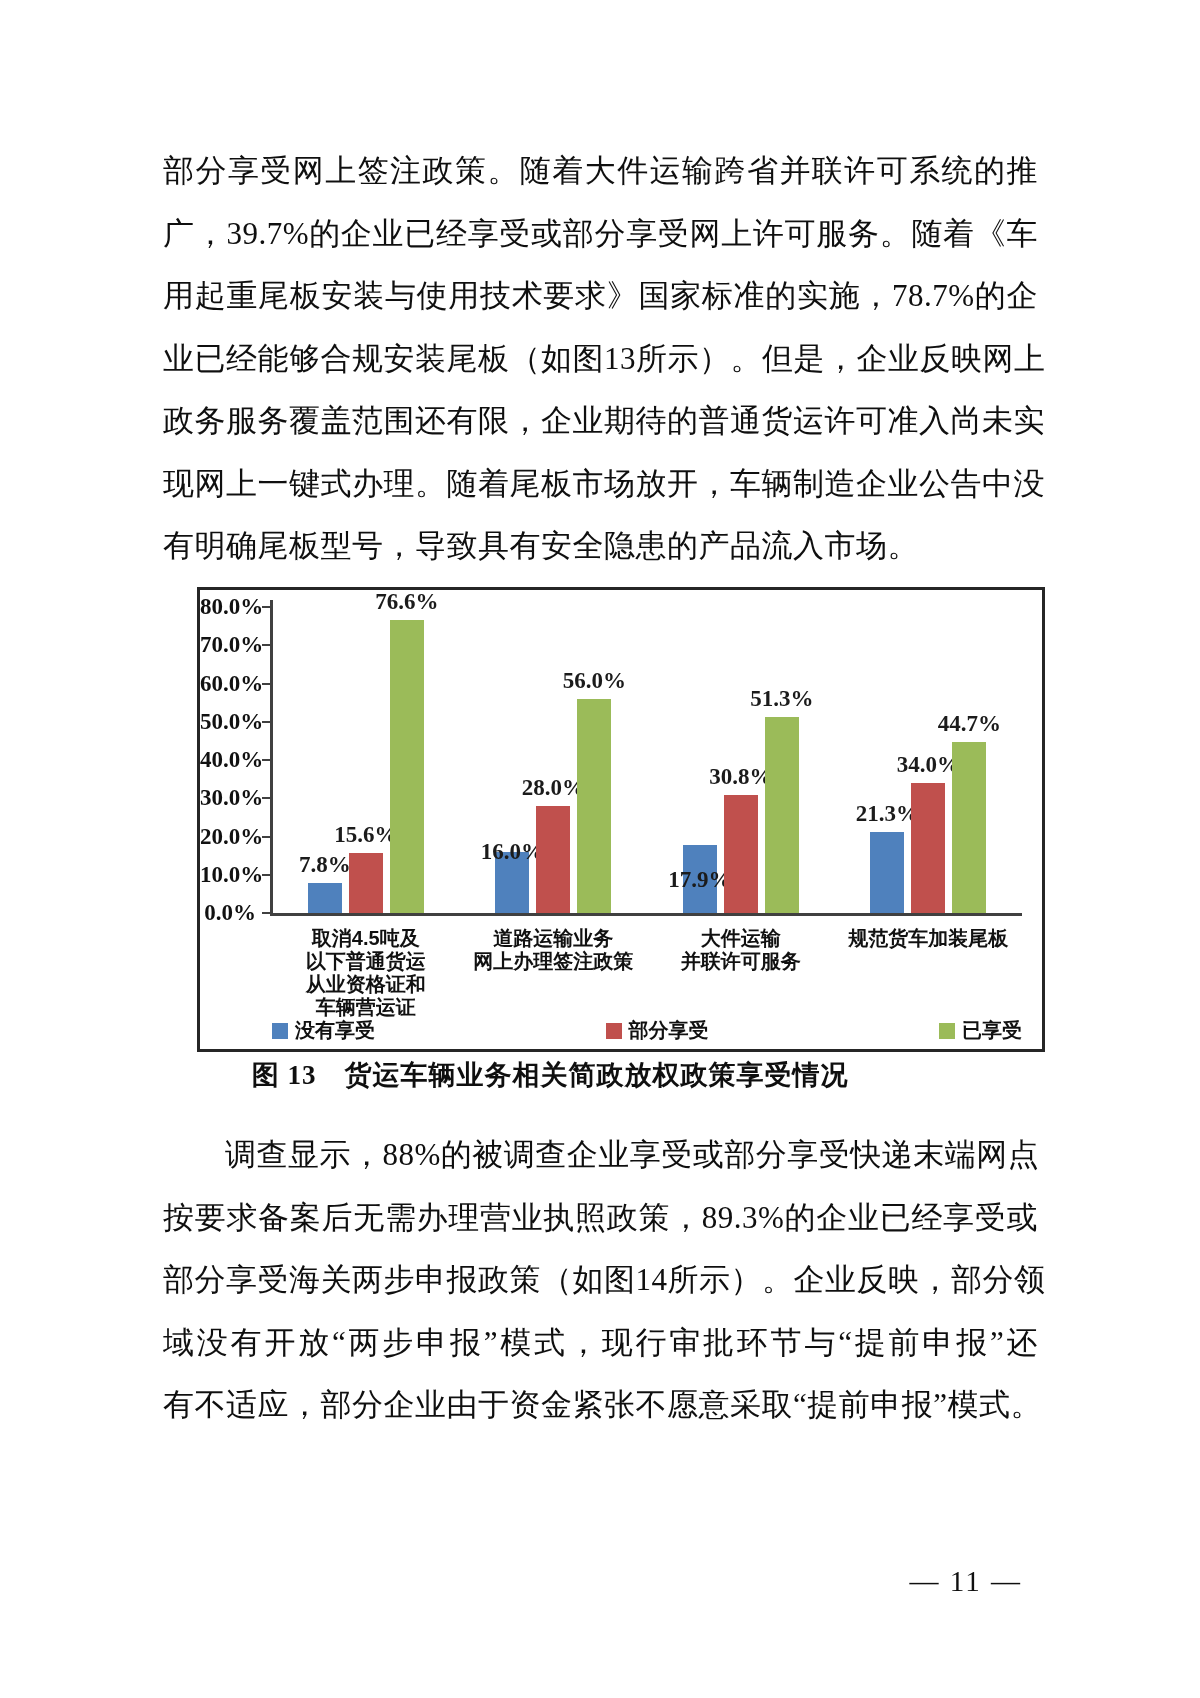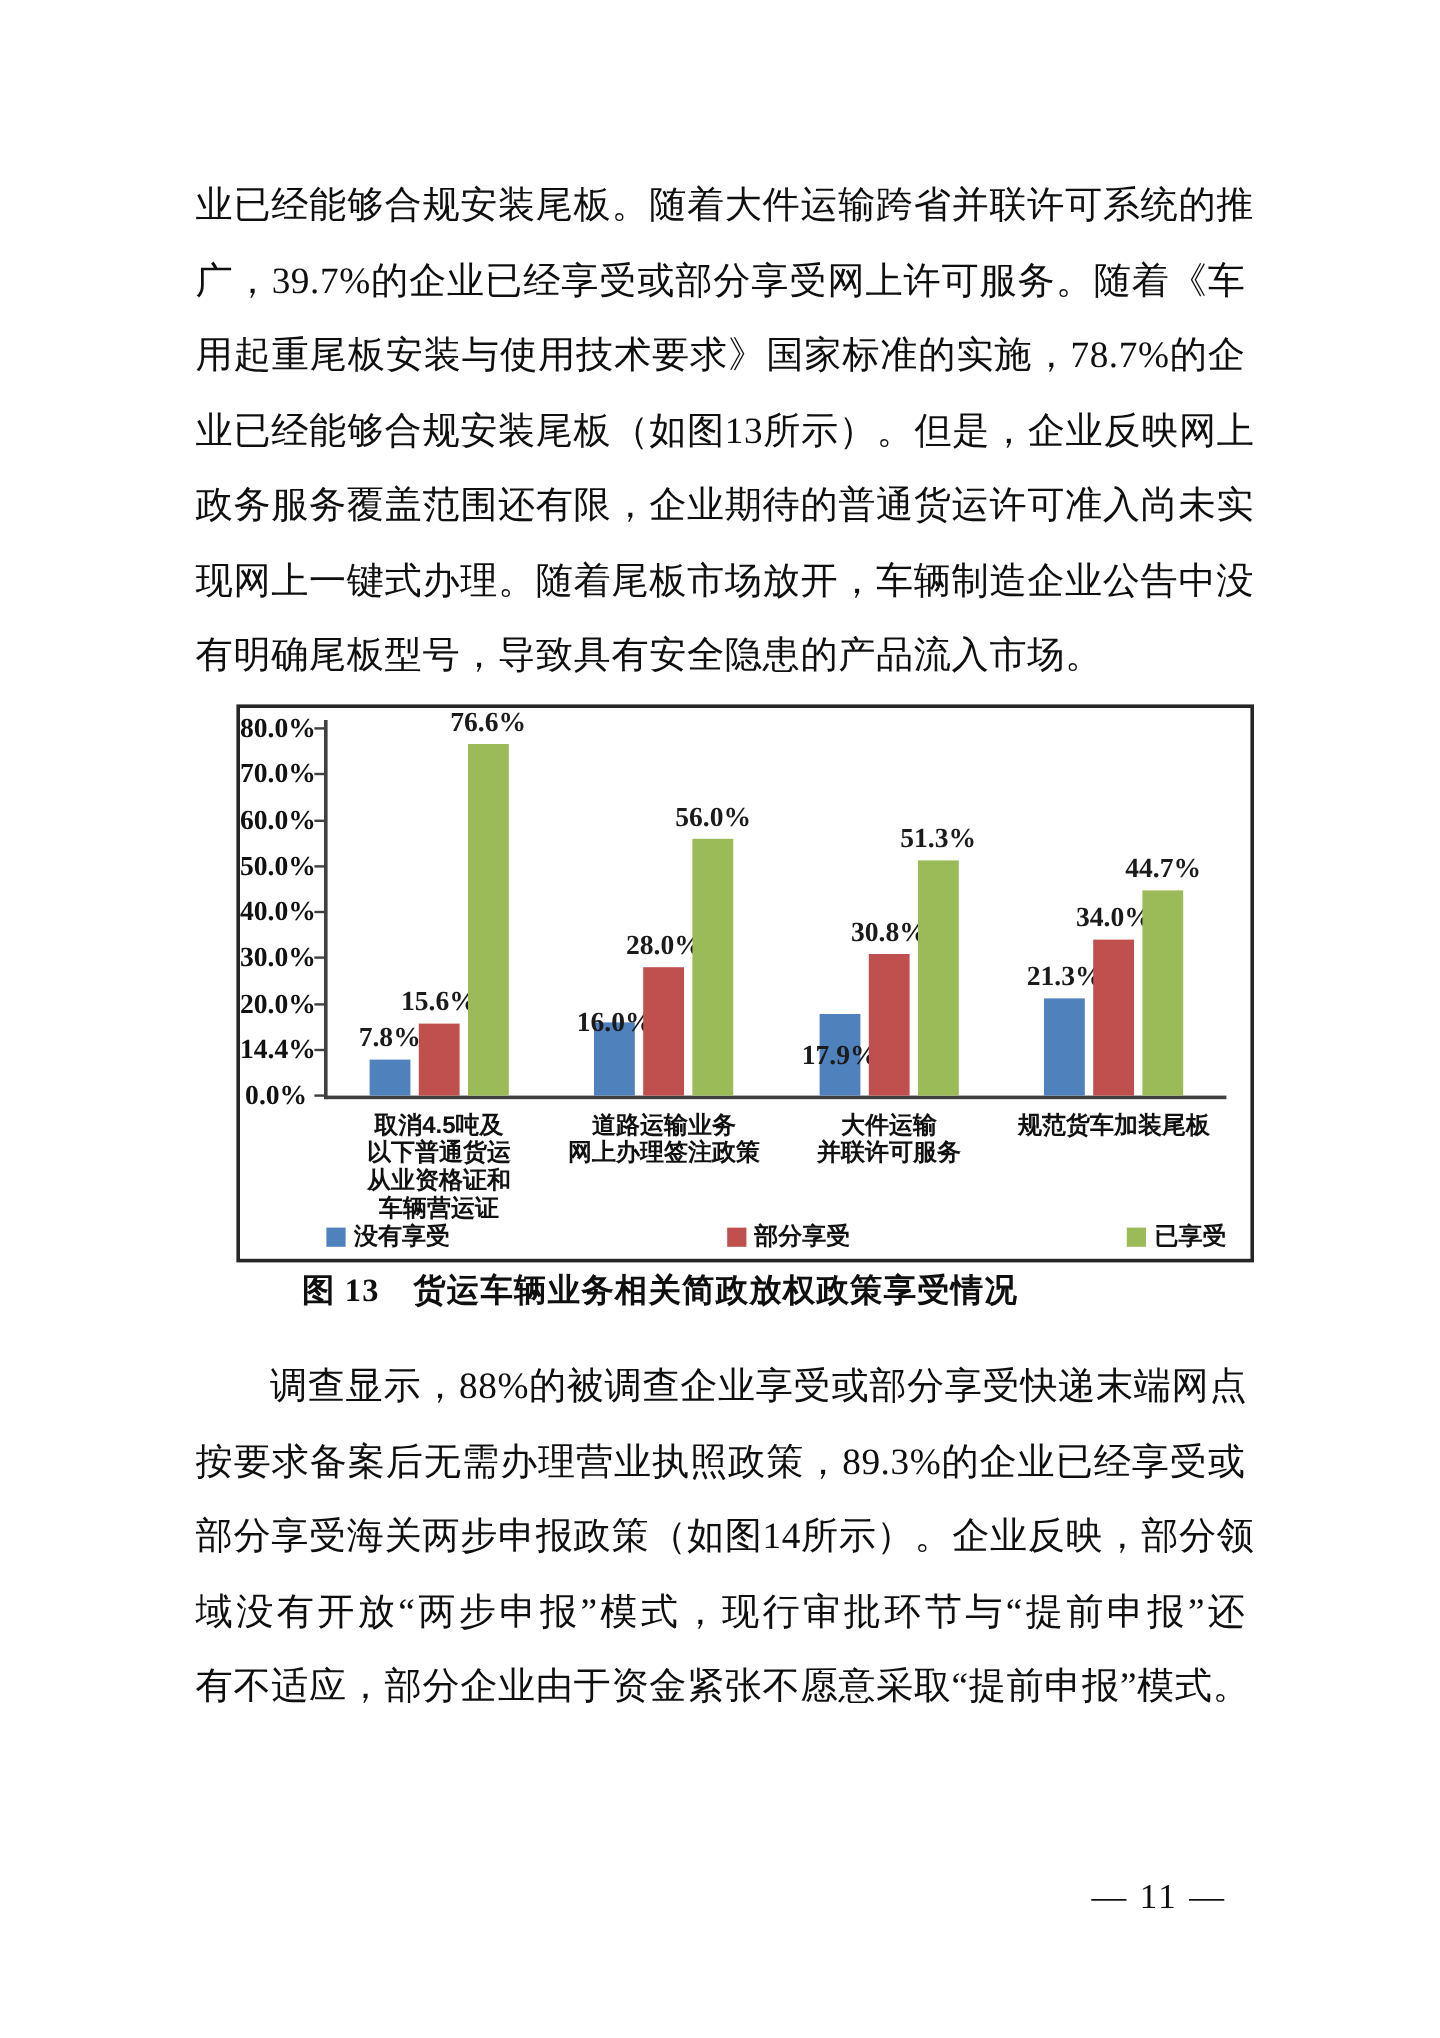--- a/index.html
+++ b/index.html
@@ -56,34 +56,34 @@
     position:absolute;top:1565px;right:178px;font-size:29px;color:#0f0f0f;
     letter-spacing:2px;white-space:nowrap;
   }
 </style>
 </head>
 <body>
 
 <div class="page">
 
   <div class="para" style="top:140px;">
-    <div class="t-line">业已经能够合规安装尾板。随着大件运输跨省并联许可系统的推</div>
+    <div class="t-line">部分享受网上签注政策。随着大件运输跨省并联许可系统的推</div>
     <div class="t-line">广，39.7%的企业已经享受或部分享受网上许可服务。随着《车</div>
     <div class="t-line">用起重尾板安装与使用技术要求》国家标准的实施，78.7%的企</div>
     <div class="t-line">业已经能够合规安装尾板（如图13所示）。但是，企业反映网上</div>
     <div class="t-line">政务服务覆盖范围还有限，企业期待的普通货运许可准入尚未实</div>
     <div class="t-line">现网上一键式办理。随着尾板市场放开，车辆制造企业公告中没</div>
     <div class="t-line no-just">有明确尾板型号，导致具有安全隐患的产品流入市场。</div>
   </div>
 
   <div class="chart-box">
     <div class="plot">
         <div class="ytick-label" style="left: 0px; top: 309px;">0.0%</div>
         <div class="ytick-mark" style="left: 62px; top: 322px;"></div>
-        <div class="ytick-label" style="left: 0px; top: 270.75px;">14.4%</div>
+        <div class="ytick-label" style="left: 0px; top: 270.75px;">10.0%</div>
         <div class="ytick-mark" style="left: 62px; top: 283.75px;"></div>
         <div class="ytick-label" style="left: 0px; top: 232.5px;">20.0%</div>
         <div class="ytick-mark" style="left: 62px; top: 245.5px;"></div>
         <div class="ytick-label" style="left: 0px; top: 194.25px;">30.0%</div>
         <div class="ytick-mark" style="left: 62px; top: 207.25px;"></div>
         <div class="ytick-label" style="left: 0px; top: 156px;">40.0%</div>
         <div class="ytick-mark" style="left: 62px; top: 169px;"></div>
         <div class="ytick-label" style="left: 0px; top: 117.75px;">50.0%</div>
         <div class="ytick-mark" style="left: 62px; top: 130.75px;"></div>
         <div class="ytick-label" style="left: 0px; top: 79.5px;">60.0%</div>

